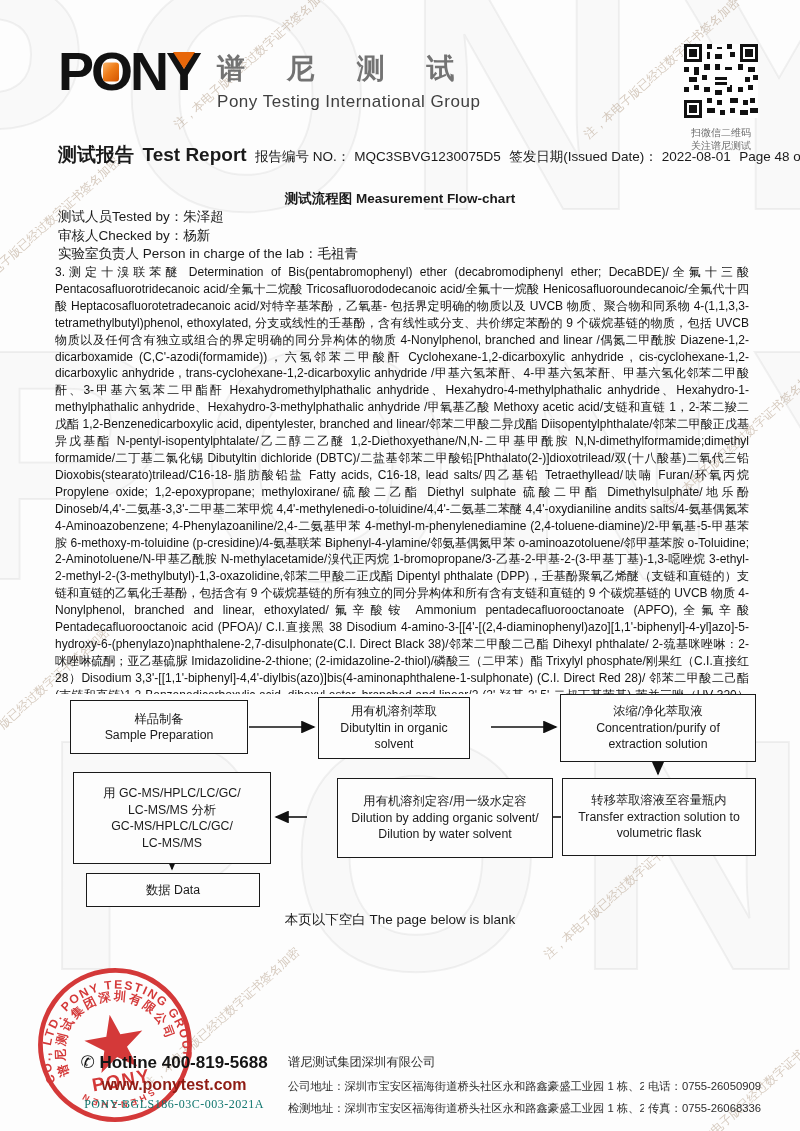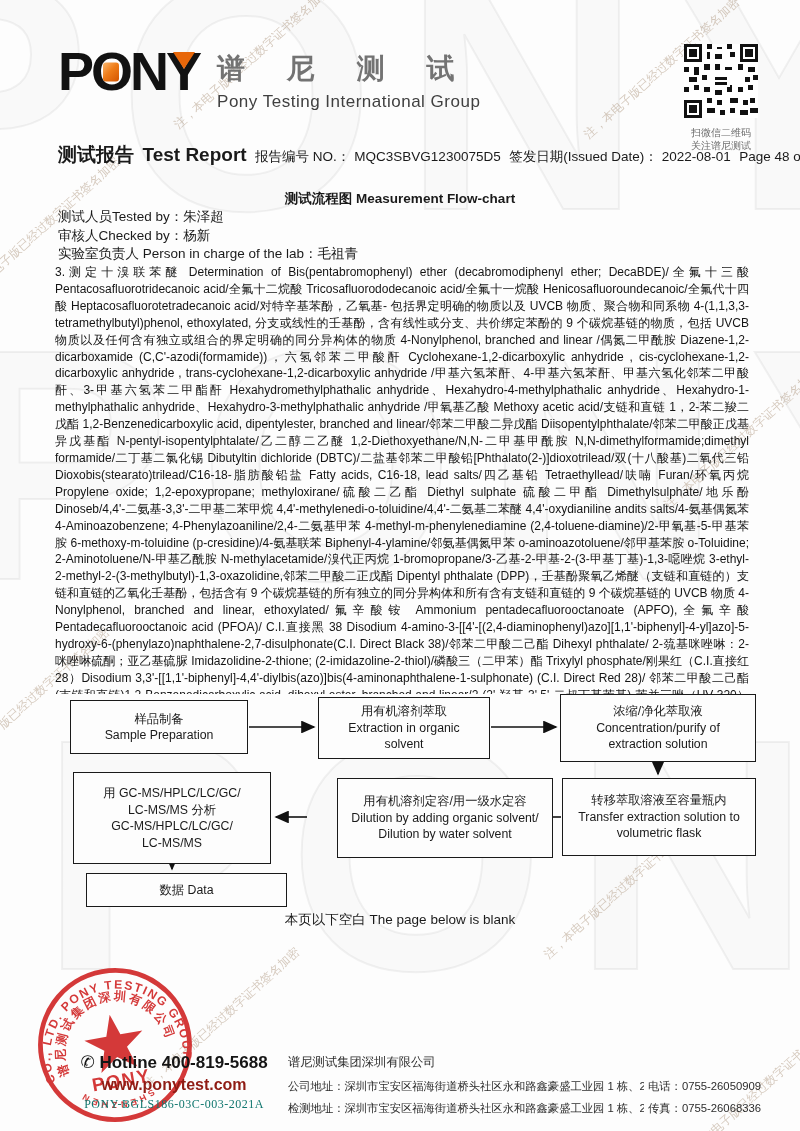--- a/index.html
+++ b/index.html
@@ -32,26 +32,26 @@
   
   .flow-title{position:absolute;left:0;top:190px;width:800px;text-align:center;font-size:13.5px;z-index:2;font-weight:bold;}
   .people{position:absolute;left:58px;top:208px;font-size:13.5px;line-height:18.5px;z-index:2;}
   
   .body-text{position:absolute;left:55px;top:264px;width:694px;max-height:430px;overflow:hidden;
       font-size:12px;line-height:16.9px;text-align:justify;color:#141414;z-index:2;}
   
   .fc-box{position:absolute;border:1.5px solid #1a1a1a;background:#fdfdfd;display:flex;flex-direction:column;
       justify-content:center;align-items:center;text-align:center;font-size:12.3px;line-height:16.5px;z-index:3;padding:2px;box-sizing:border-box;}
   .b1{left:70px;top:700px;width:178px;height:54px;}
-  .b2{left:318px;top:697px;width:172px;height:62px;}
+  .b2{left:318px;top:697px;width:152px;height:62px;}
   .b3{left:560px;top:694px;width:196px;height:68px;}
   .b4{left:562px;top:778px;width:194px;height:78px;}
   .b5{left:308px;top:778px;width:216px;height:80px;margin-left:29px;}
   .b6{left:73px;top:772px;width:198px;height:92px;}
-  .b7{left:86px;top:873px;width:201px;height:34px;}
+  .b7{left:86px;top:873px;width:174px;height:34px;}
   .fc-arrows{position:absolute;left:0;top:0;width:800px;height:1131px;z-index:2;pointer-events:none;}
   
   .blank-note{position:absolute;left:0;top:911px;width:800px;text-align:center;font-size:13.5px;z-index:2;}
   
   .stamp{position:absolute;left:34px;top:964px;width:162px;height:162px;z-index:2;opacity:0.88;}
   .hotline-block{position:absolute;left:48px;top:1052px;width:252px;text-align:center;z-index:4;}
   .hotline-line{font-size:17px;font-weight:700;color:#151515;white-space:nowrap;text-align:center;}
   .website-line{font-size:16px;font-weight:700;color:#8f1c14;margin-top:3px;}
   .doccode-line{font-family:"Liberation Serif","DejaVu Serif",serif;font-size:12px;color:#0f766e;margin-top:3px;letter-spacing:0.5px;}
   .company-block{position:absolute;left:288px;top:1054px;width:486px;font-size:11.3px;color:#2c2c2c;z-index:4;}
@@ -168,21 +168,21 @@
   </div>
 
   <div class="body-text">3.测定十溴联苯醚 Determination of Bis(pentabromophenyl) ether (decabromodiphenyl ether; DecaBDE)/全氟十三酸 Pentacosafluorotridecanoic acid/全氟十二烷酸 Tricosafluorododecanoic acid/全氟十一烷酸 Henicosafluoroundecanoic/全氟代十四酸 Heptacosafluorotetradecanoic acid/对特辛基苯酚，乙氧基- 包括界定明确的物质以及 UVCB 物质、聚合物和同系物 4-(1,1,3,3-tetramethylbutyl)phenol, ethoxylated, 分支或线性的壬基酚，含有线性或分支、共价绑定苯酚的 9 个碳烷基链的物质，包括 UVCB 物质以及任何含有独立或组合的界定明确的同分异构体的物质 4-Nonylphenol, branched and linear /偶氮二甲酰胺 Diazene-1,2-dicarboxamide (C,C'-azodi(formamide))，六氢邻苯二甲酸酐 Cyclohexane-1,2-dicarboxylic anhydride , cis-cyclohexane-1,2-dicarboxylic anhydride , trans-cyclohexane-1,2-dicarboxylic anhydride /甲基六氢苯酐、4-甲基六氢苯酐、甲基六氢化邻苯二甲酸酐、3-甲基六氢苯二甲酯酐 Hexahydromethylphathalic anhydride、Hexahydro-4-methylphathalic anhydride、Hexahydro-1-methylphathalic anhydride、Hexahydro-3-methylphathalic anhydride /甲氧基乙酸 Methoxy acetic acid/支链和直链 1，2-苯二羧二戊酯 1,2-Benzenedicarboxylic acid, dipentylester, branched and linear/邻苯二甲酸二异戊酯 Diisopentylphthalate/邻苯二甲酸正戊基异戊基酯 N-pentyl-isopentylphtalate/乙二醇二乙醚 1,2-Diethoxyethane/N,N-二甲基甲酰胺 N,N-dimethylformamide;dimethyl formamide/二丁基二氯化锡 Dibutyltin dichloride (DBTC)/二盐基邻苯二甲酸铅[Phthalato(2-)]dioxotrilead/双(十八酸基)二氧代三铅 Dioxobis(stearato)trilead/C16-18-脂肪酸铅盐 Fatty acids, C16-18, lead salts/四乙基铅 Tetraethyllead/呋喃 Furan/环氧丙烷 Propylene oxide; 1,2-epoxypropane; methyloxirane/硫酸二乙酯 Diethyl sulphate 硫酸二甲酯 Dimethylsulphate/地乐酚 Dinoseb/4,4'-二氨基-3,3'-二甲基二苯甲烷 4,4'-methylenedi-o-toluidine/4,4'-二氨基二苯醚 4,4'-oxydianiline andits salts/4-氨基偶氮苯 4-Aminoazobenzene; 4-Phenylazoaniline/2,4-二氨基甲苯 4-methyl-m-phenylenediamine (2,4-toluene-diamine)/2-甲氧基-5-甲基苯胺 6-methoxy-m-toluidine (p-cresidine)/4-氨基联苯 Biphenyl-4-ylamine/邻氨基偶氮甲苯 o-aminoazotoluene/邻甲基苯胺 o-Toluidine; 2-Aminotoluene/N-甲基乙酰胺 N-methylacetamide/溴代正丙烷 1-bromopropane/3-乙基-2-甲基-2-(3-甲基丁基)-1,3-噁唑烷 3-ethyl-2-methyl-2-(3-methylbutyl)-1,3-oxazolidine,邻苯二甲酸二正戊酯 Dipentyl phthalate (DPP)，壬基酚聚氧乙烯醚（支链和直链的）支链和直链的乙氧化壬基酚，包括含有 9 个碳烷基链的所有独立的同分异构体和所有含有支链和直链的 9 个碳烷基链的 UVCB 物质 4-Nonylphenol, branched and linear, ethoxylated/氟辛酸铵 Ammonium pentadecafluorooctanoate (APFO),全氟辛酸 Pentadecafluorooctanoic acid (PFOA)/ C.I.直接黑 38 Disodium 4-amino-3-[[4'-[(2,4-diaminophenyl)azo][1,1'-biphenyl]-4-yl]azo]-5-hydroxy-6-(phenylazo)naphthalene-2,7-disulphonate(C.I. Direct Black 38)/邻苯二甲酸二己酯 Dihexyl phthalate/ 2-巯基咪唑啉：2-咪唑啉硫酮；亚乙基硫脲 Imidazolidine-2-thione; (2-imidazoline-2-thiol)/磷酸三（二甲苯）酯 Trixylyl phosphate/刚果红（C.I.直接红 28）Disodium 3,3'-[[1,1'-biphenyl]-4,4'-diylbis(azo)]bis(4-aminonaphthalene-1-sulphonate) (C.I. Direct Red 28)/ 邻苯二甲酸二己酯(支链和直链)1,2-Benzenedicarboxylic acid, dihexyl ester, branched and linear/2-(2'-羟基-3',5'-二叔丁基苯基)-苯并三唑（UV-320）2-benzotriazol-2-yl-4,6-di-tert-butylphenol(UV-320)</div>
 
   <div class="fc-box b1">
     <div>样品制备</div>
     <div>Sample Preparation</div>
   </div>
   <div class="fc-box b2">
     <div>用有机溶剂萃取</div>
-    <div>Extraction in organic</div>
+    <div>Dibutyltin in organic</div>
     <div>solvent</div>
   </div>
   <div class="fc-box b3">
     <div>浓缩/净化萃取液</div>
     <div>Concentration/purify of</div>
     <div>extraction solution</div>
   </div>
   <div class="fc-box b4">
     <div>转移萃取溶液至容量瓶内</div>
     <div>Transfer extraction solution to</div>

